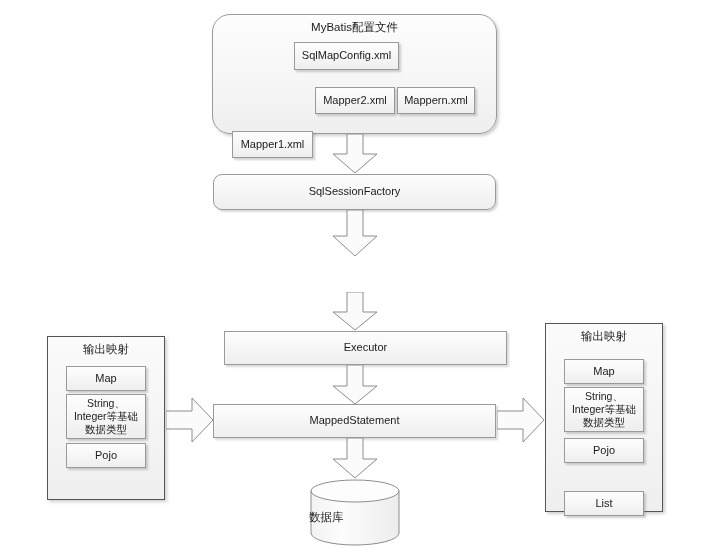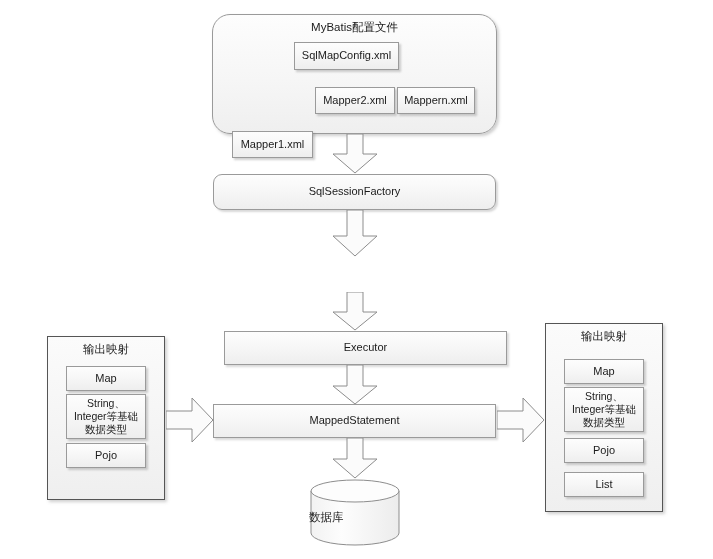--- a/index.html
+++ b/index.html
@@ -165,21 +165,21 @@
   <div class="box" style="left:564px; top:359px; width:80px; height:25px;">Map</div>
 
   <div class="box multiline" style="left:564px; top:387px; width:80px; height:45px; font-size:10.5px;">
     <span>String、</span>
     <span>Integer等基础</span>
     <span>数据类型</span>
   </div>
 
   <div class="box" style="left:564px; top:438px; width:80px; height:25px;">Pojo</div>
 
-  <div class="box" style="left:564px; top:472px; width:80px; height:25px;text-align:right;">List</div>
+  <div class="box" style="left:564px; top:491px; width:80px; height:25px;text-align:right;">List</div>
 
   <div class="arrow" style="left:497px; top:396px;">
     <svg width="50" height="48" viewBox="0 0 50 48">
       <polygon class="arrow-body" points="0,15 26,15 26,2 47,24 26,46 26,33 0,33"></polygon>
     </svg>
   </div>
 
   <div class="cylinder" style="left:309px; top:479px;">
     <svg width="92" height="68" viewBox="0 0 92 68">
       <defs>

